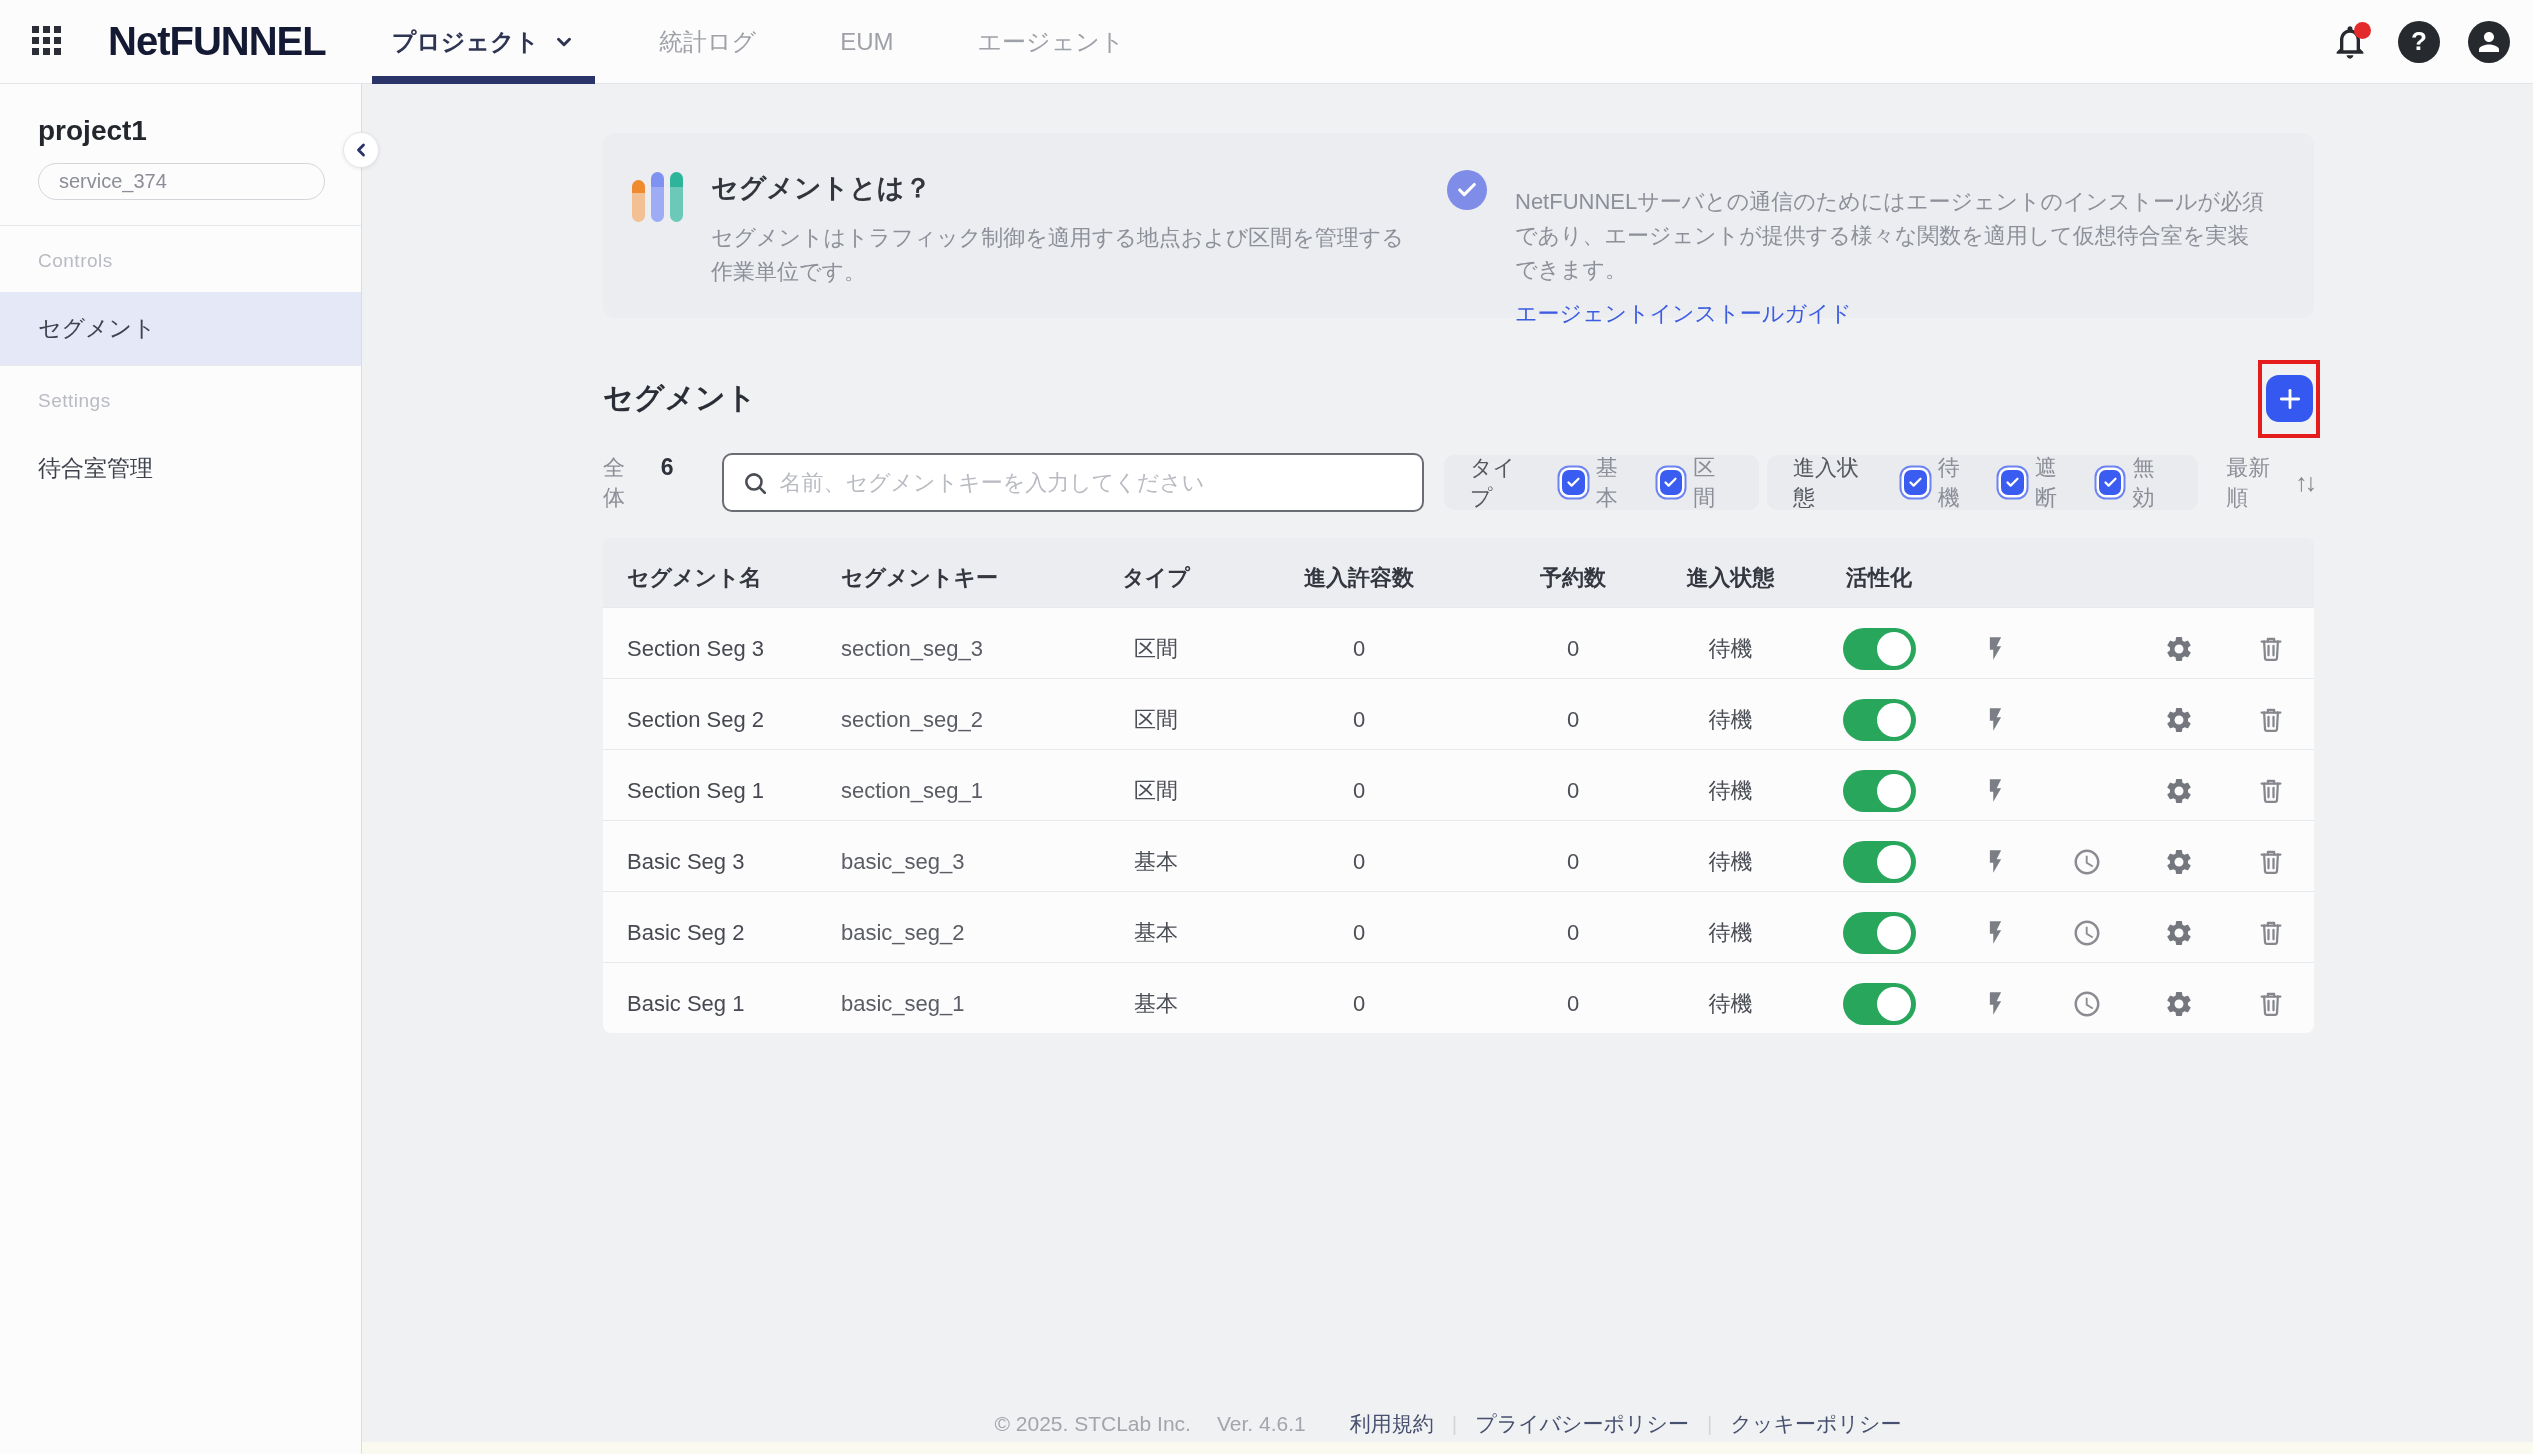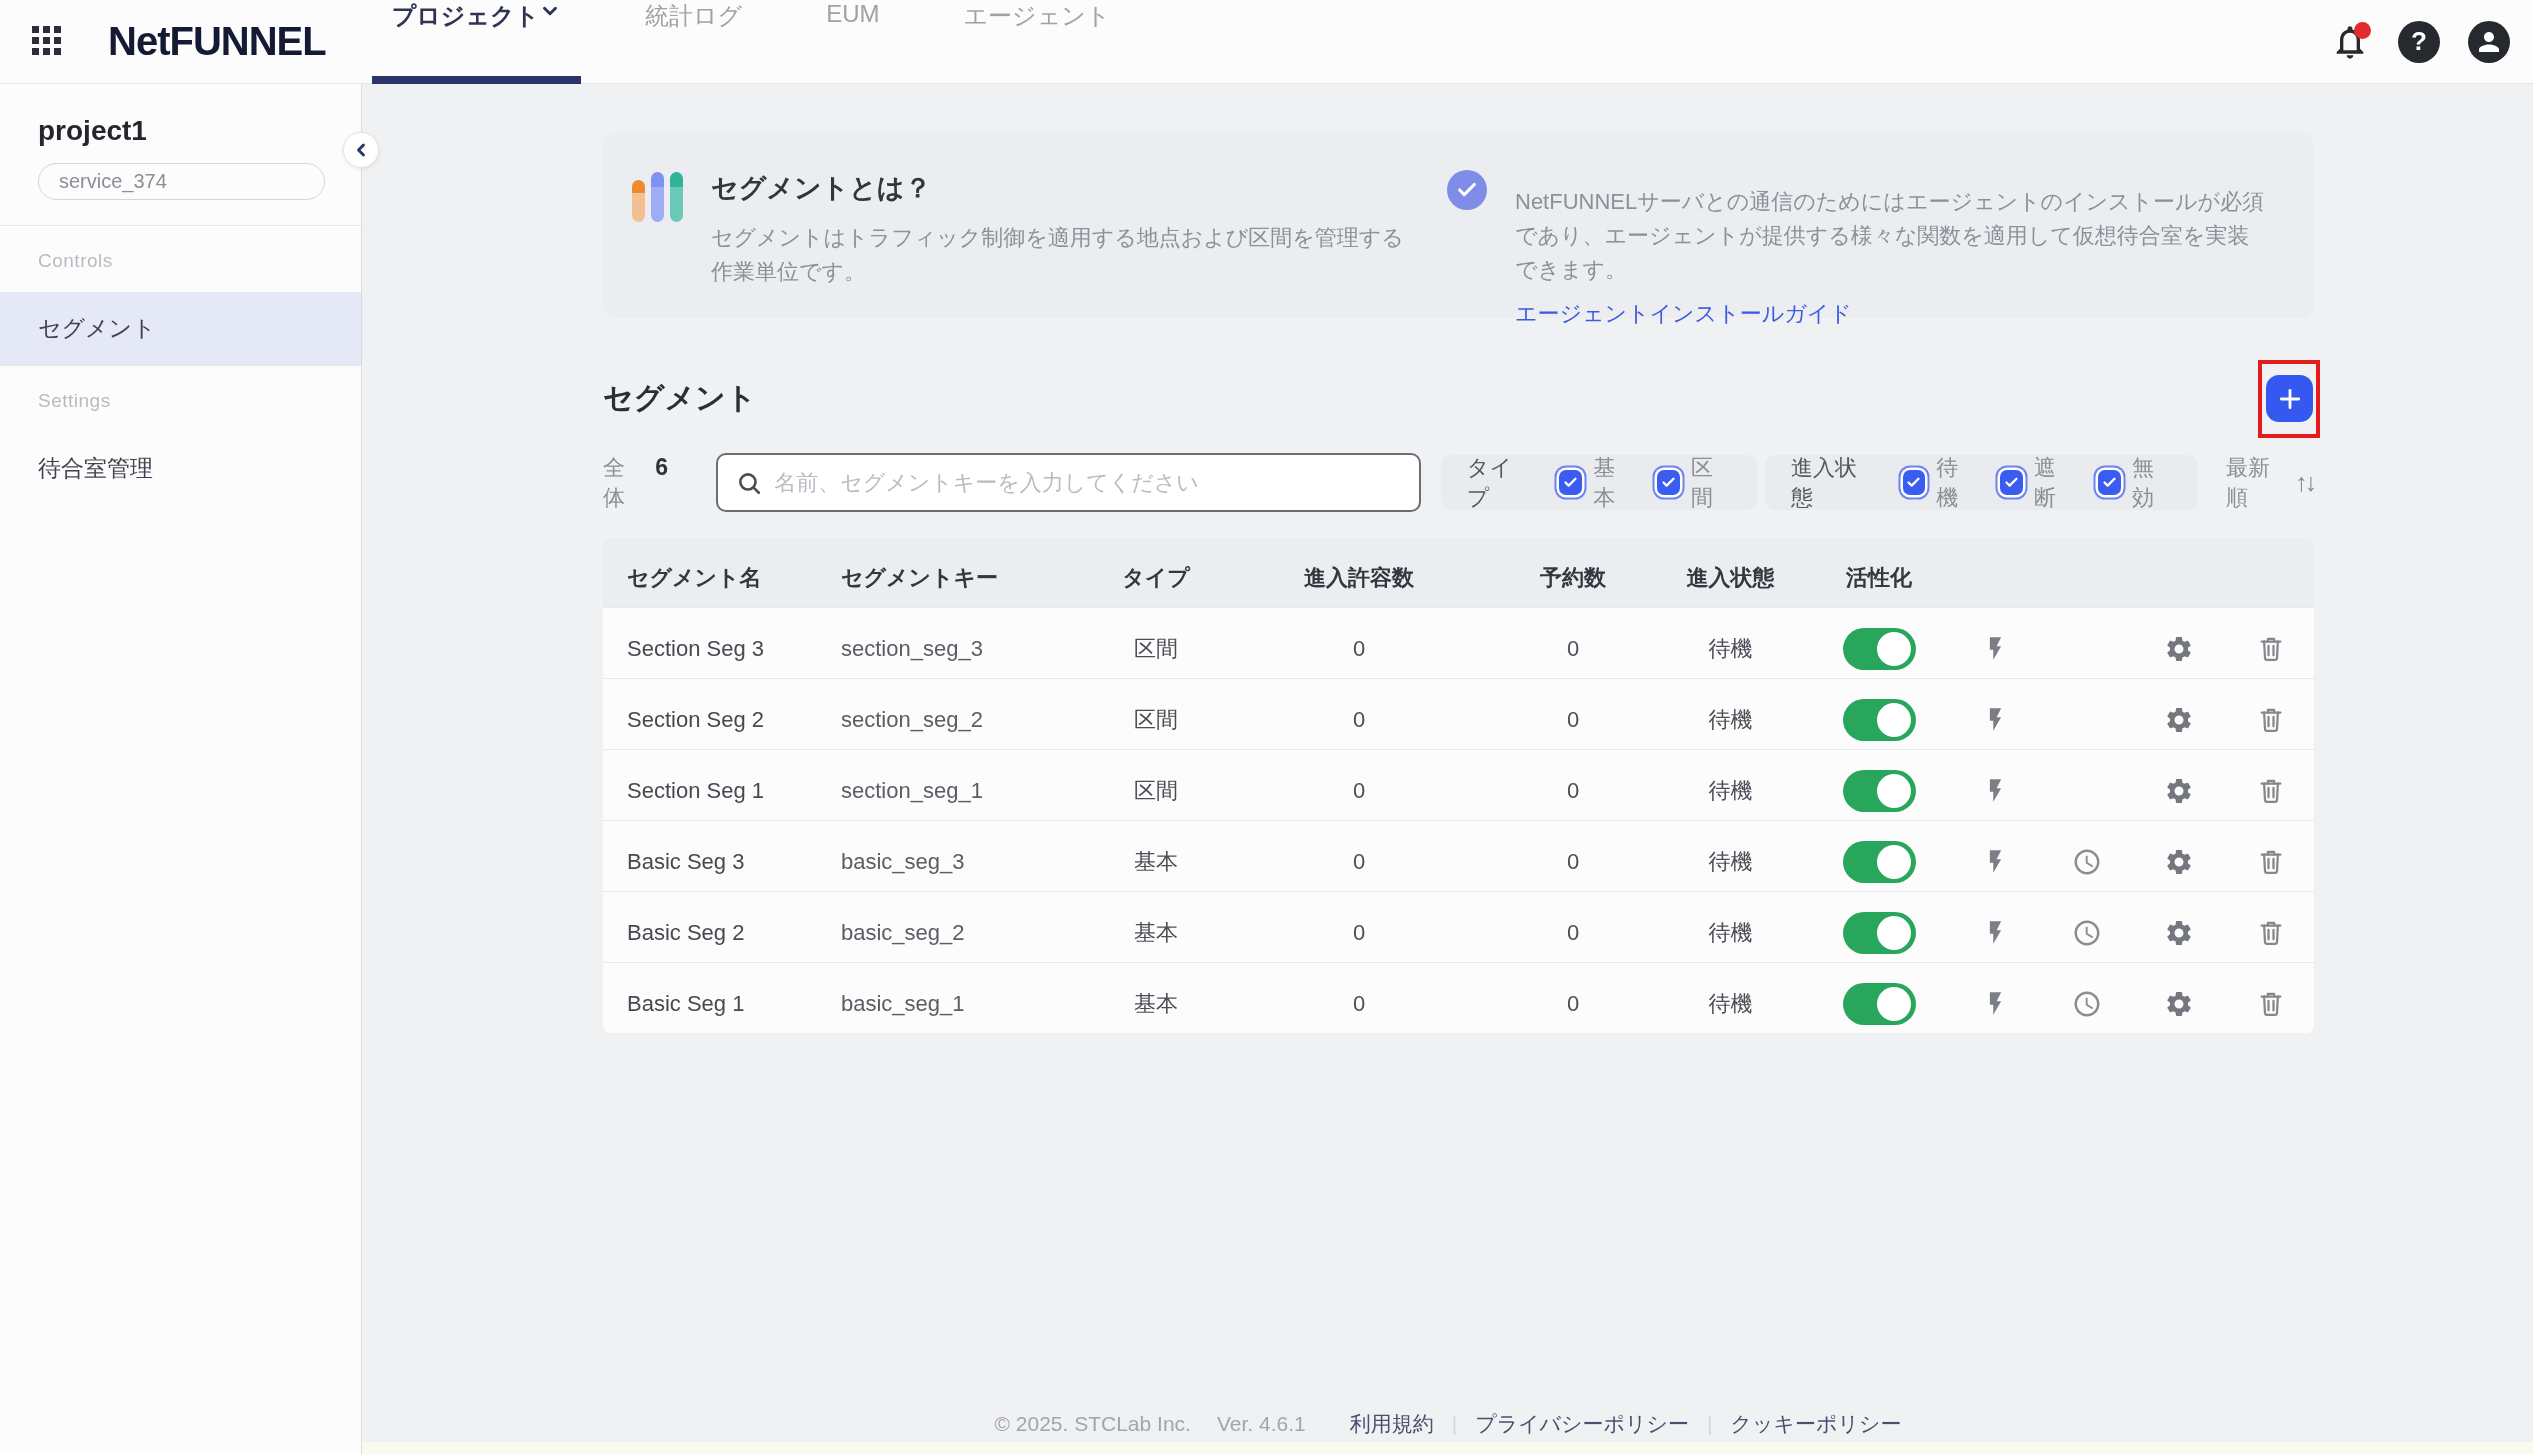--- a/index.html
+++ b/index.html
@@ -13,21 +13,21 @@
   .header {
     position:absolute; top:0; left:0; right:0; height:84px;
     background:#fcfcfd; border-bottom:1px solid #e3e4e7;
     display:flex; align-items:center; z-index:30;
   }
   .menu-grid { margin-left:32px; width:32px; height:32px; display:grid;
     grid-template-columns:repeat(3,7px); grid-template-rows:repeat(3,7px); gap:4px; cursor:pointer; }
   .menu-grid i { background:#2b2e36; display:block; }
   .logo { margin-left:44px; font-size:40px; font-weight:800; letter-spacing:-1px; color:#151a34; cursor:pointer; }
   .tabs { display:flex; align-items:center; height:100%; margin-left:24px; }
-  .tab { position:relative; height:100%; display:flex; gap:0;
+  .tab { position:relative; height:100%; display:flex; align-items:center; gap:14px;
     padding:0 20px; margin:7px 22px; font-size:24px; color:#9fa1a8; cursor:pointer; }
   .tab.active { color:#2e3452; font-weight:700; }
   .tab.active::after { content:""; position:absolute; left:0; right:0; bottom:-1px; height:8px; background:var(--nav-underline,#2b3469); }
   .tab .chev { display:flex; }
   .header-icons { margin-left:auto; margin-right:23px; display:flex; align-items:center; gap:28px; }
   .bell-wrap { position:relative; width:40px; height:40px; cursor:pointer; }
   .bell-dot { position:absolute; top:0; right:-1px; width:17px; height:17px; border-radius:50%;
     background:var(--notification-red,#e32b2b); }
   .circle-icon { width:42px; height:42px; border-radius:50%; background:#26292e; color:#fff;
     display:flex; align-items:center; justify-content:center; cursor:pointer; }
@@ -75,21 +75,21 @@
   .section-head { margin-top:50px; height:61px; display:flex; align-items:center; justify-content:space-between; }
   .section-title { font-size:30px; font-weight:700; color:#2b2e37; }
   .add-wrap { position:relative; margin-right:1px; }
   .add-btn { width:47px; height:47px; border-radius:13px; background:var(--accent-blue,#3558f0);
     display:flex; align-items:center; justify-content:center; cursor:pointer; }
   .annotation-box { position:absolute; top:-15px; left:-8px; right:-7px; bottom:-16px;
     border:4px solid var(--annotation-red,#e41c1c); pointer-events:none; }
 
   
   .filter-row { margin-top:24px; height:59px; display:flex; align-items:center; }
-  .total { display:flex; align-items:baseline; gap:12px; }
+  .total { display:flex; align-items:baseline; gap:18px; }
   .total-label { font-size:22px; color:#8c8e97; }
   .total-count { font-size:23px; font-weight:700; color:#2f323b; }
   .search-box { margin-left:48px; width:742px; height:59px; background:#ffffff;
     border:2px solid #6b6d74; border-radius:10px; display:flex; align-items:center; padding:0 18px; }
   .search-box input { border:none; outline:none; flex:1; margin-left:12px; font-size:22px; color:#34373f;
     font-family:inherit; background:transparent; }
   .search-box input::placeholder { color:#b9bbc2; }
   .filter-groups { margin-left:20px; display:flex; align-items:center; gap:8px; }
   .pill-group { height:55px; background:#e9ebef; border-radius:10px; display:flex; align-items:center;
     padding:0 26px; gap:20px; }

